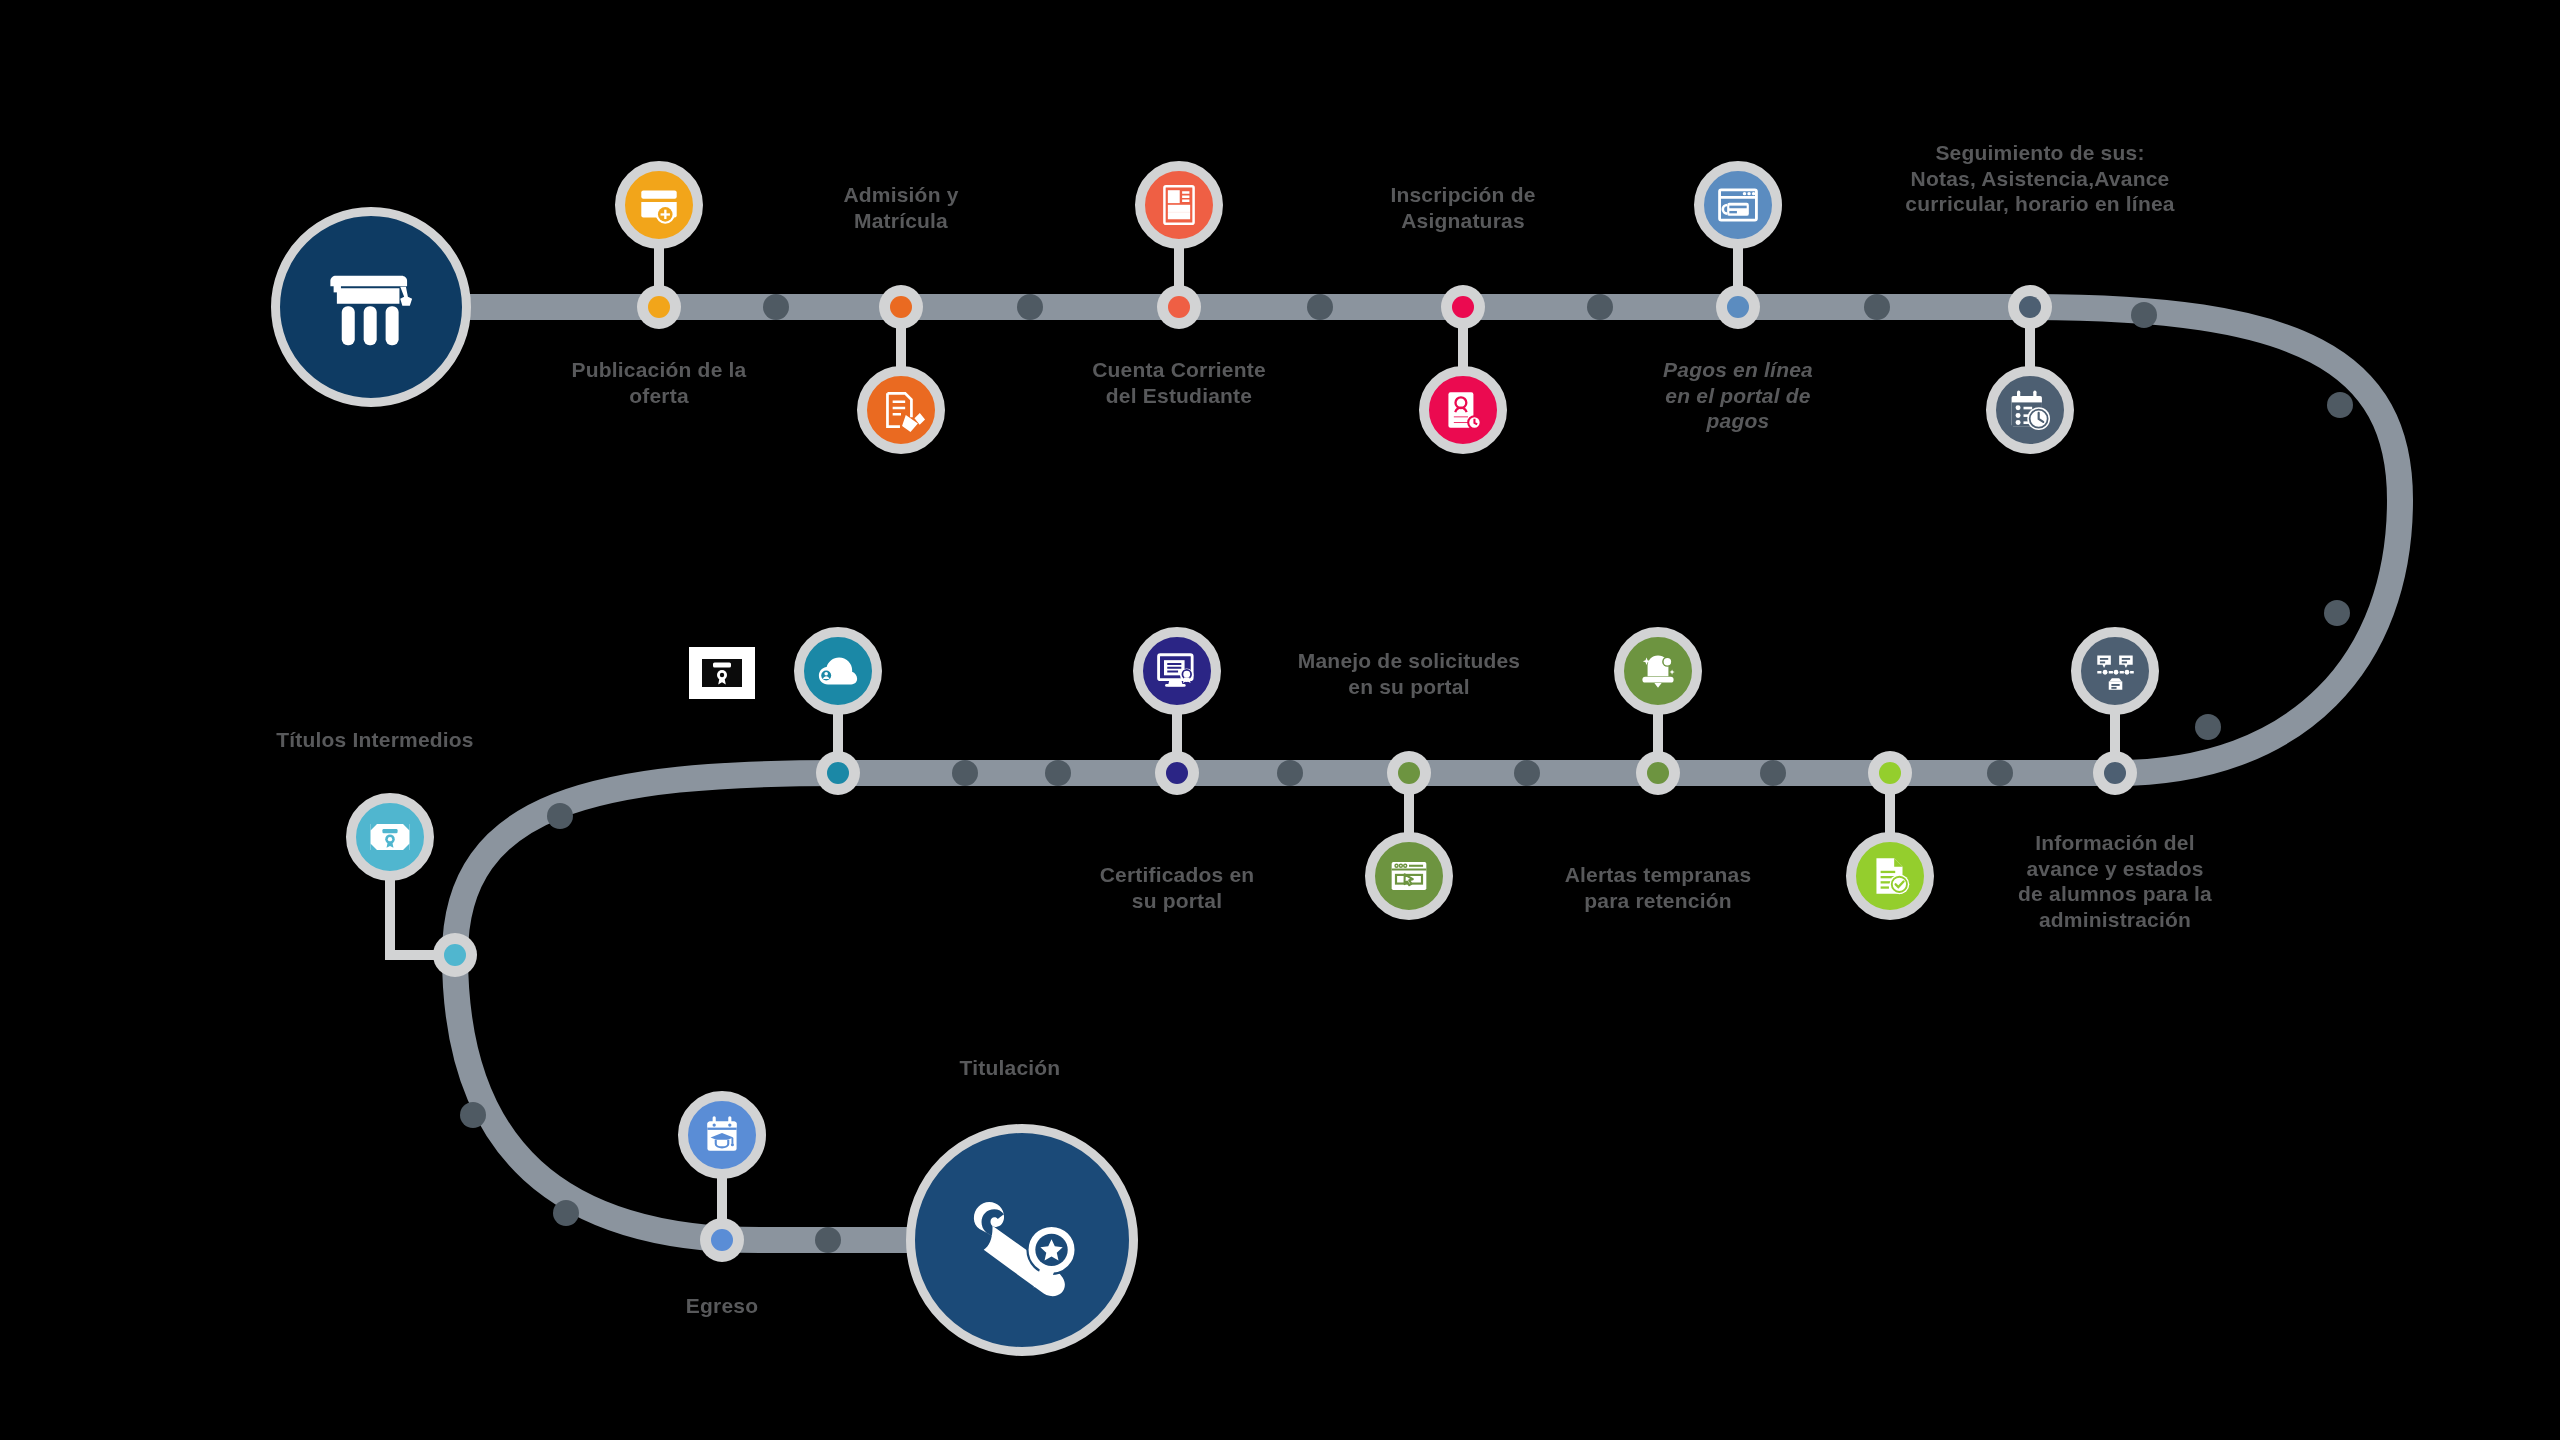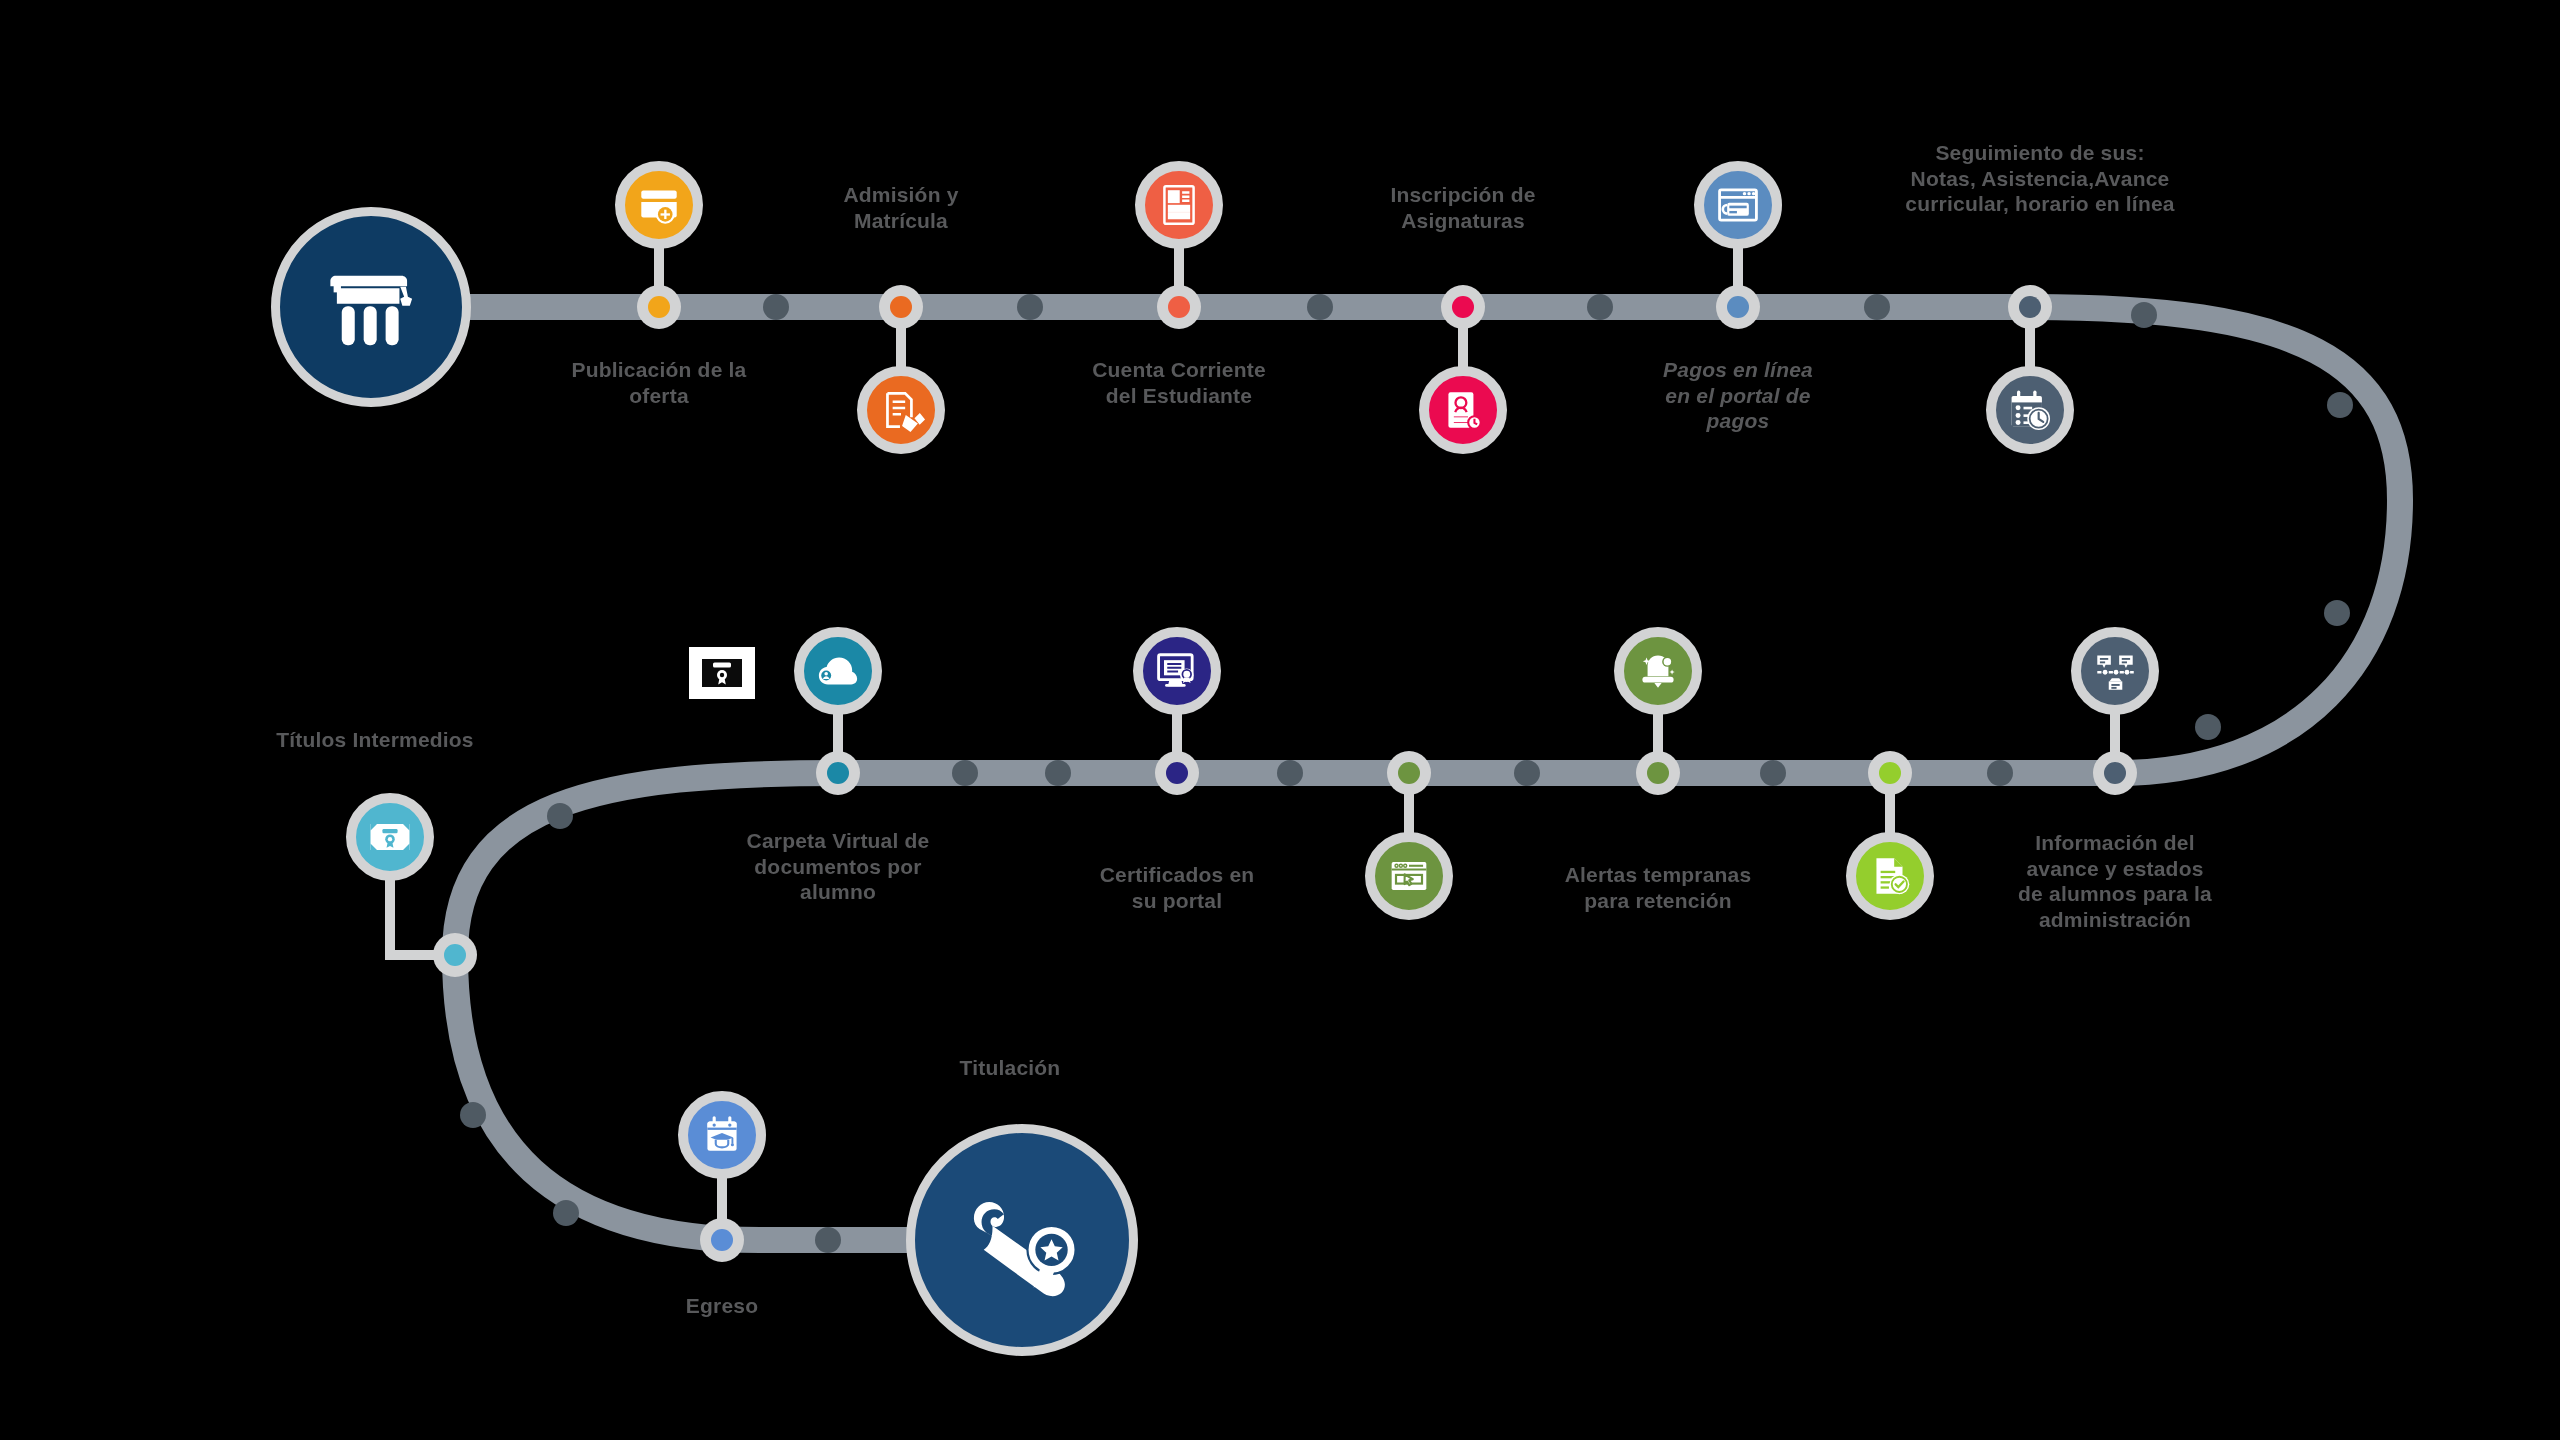--- a/index.html
+++ b/index.html
@@ -307,20 +307,22 @@
         <path d="M8 18h32" stroke="#6d9440" stroke-width="2"></path>
         <circle cx="12.5" cy="14.5" r="1.4" fill="none" stroke="#6d9440" stroke-width="1.3"></circle>
         <circle cx="16.5" cy="14.5" r="1.4" fill="none" stroke="#6d9440" stroke-width="1.3"></circle>
         <circle cx="20.5" cy="14.5" r="1.4" fill="none" stroke="#6d9440" stroke-width="1.3"></circle>
         <rect x="24" y="13.6" width="13" height="1.9" fill="#6d9440"></rect>
         <rect x="12" y="23" width="24" height="8" fill="none" stroke="#6d9440" stroke-width="2"></rect>
         <path d="M20 22.5l7.5 4.5-3.3 1 2 3.2-2 1.2-2-3.3-2.3 2.4z" fill="#fff" stroke="#6d9440" stroke-width="1.9" stroke-linejoin="round"></path>
       </svg>
     </span>
   </div>
+  <div class="label" style="left:1409px;top:648px;width:390px;">Manejo de solicitudes
+en su portal</div>
 
   <div class="node" style="left:1177px;top:671px;width:88px;height:88px;background:#2b2585;border:10px solid #d2d3d4;">
     <span class="ico">
       <svg width="52" height="52" viewBox="0 0 48 48">
         <rect x="7" y="9" width="31" height="23" rx="1.6" fill="none" stroke="#fff" stroke-width="2.6"></rect>
         <path d="M17 32l-1.5 6h14l-1.5-6" fill="#fff"></path>
         <rect x="13" y="36" width="19" height="2.6" rx="1.3" fill="#fff"></rect>
         <rect x="12" y="14" width="19" height="14" fill="#fff"></rect>
         <g stroke="#2b2585" stroke-width="1.7">
           <path d="M15 17.5h13M15 21h13M15 24.5h10"></path>
@@ -338,23 +340,20 @@
     <span class="ico">
       <svg width="54" height="54" viewBox="0 0 48 48">
         <path d="M15 36c-4.4 0-8-3.5-8-7.8 0-4 3-7.3 6.9-7.7C15.2 15.7 19.6 12 25 12c6.4 0 11.6 5.1 11.6 11.4 0 .4 0 .8-.1 1.2 2.6.9 4.5 3.3 4.5 6.2 0 3.6-3 5.2-6.6 5.2z" fill="#fff"></path>
         <circle cx="13.5" cy="28" r="5.6" fill="#fff"></circle>
         <circle cx="13.5" cy="28" r="4.4" fill="#1b88a6"></circle>
         <circle cx="13.5" cy="26.4" r="1.6" fill="#fff"></circle>
         <path d="M10.5 31c.7-1.6 1.8-2.4 3-2.4s2.3.8 3 2.4z" fill="#fff"></path>
       </svg>
     </span>
   </div>
-  <div class="label" style="left:838px;top:828px;width:300px;">Carpeta Virtual de
-documentos por
-alumno</div>
 
   <div class="boxicon" style="left:722px;top:673px;width:66px;height:52px;">
     <svg width="52" height="40" viewBox="0 0 52 40">
       <rect x="0" y="0" width="52" height="40" fill="#fff"></rect>
       <path d="M6 6h40v28H6z" fill="#0b0b0b"></path>
       <path d="M6 6l6 0 0-0 28 0 6 0v4l-4 4 4 4v8l-4 4 4 4v0H6v0l4-4-4-4v-8l4-4-4-4z" fill="#0b0b0b"></path>
       <rect x="17" y="9.5" width="18" height="5" rx="1.6" fill="#fff"></rect>
       <circle cx="26" cy="22" r="5" fill="#fff"></circle>
       <circle cx="26" cy="22" r="2.2" fill="#0b0b0b"></circle>
       <path d="M23.4 25.5l-1.2 6 3.8-2.2 3.8 2.2-1.2-6z" fill="#fff"></path>

